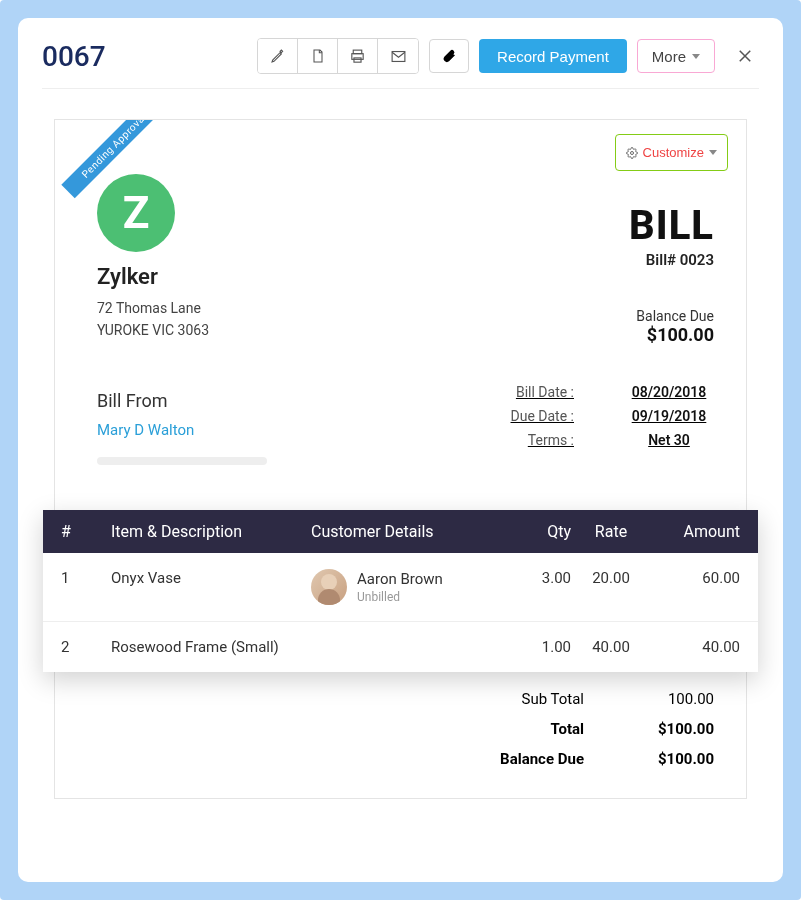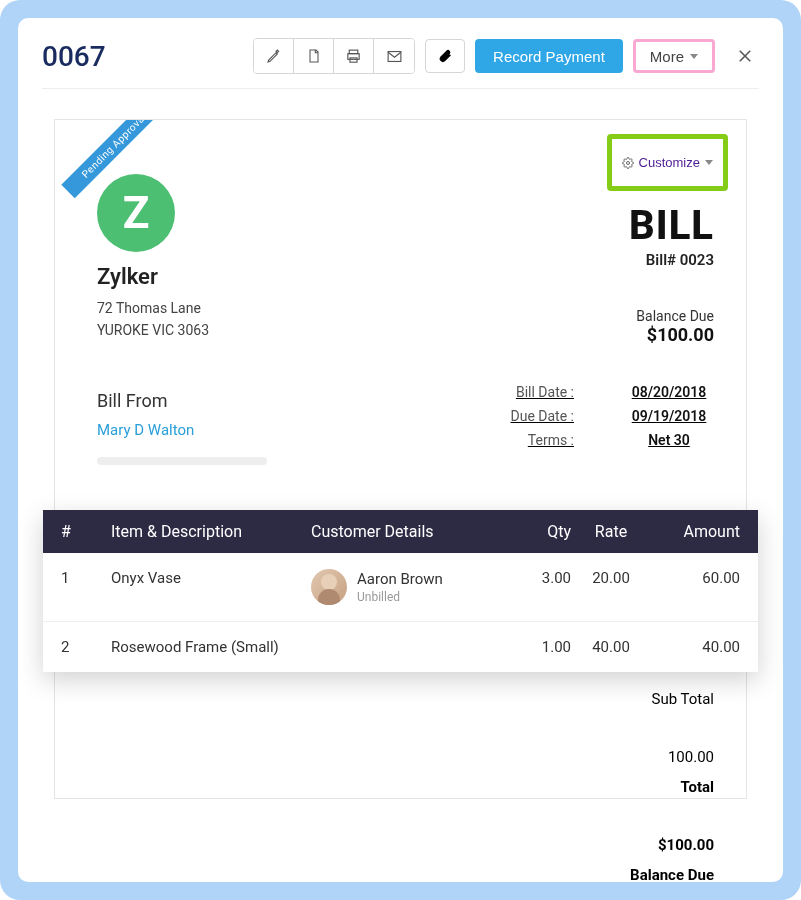--- a/index.html
+++ b/index.html
@@ -7,21 +7,21 @@
     font-family: -apple-system, BlinkMacSystemFont, "Segoe UI", Roboto, Helvetica, Arial, sans-serif;
     background: #fff;
     width: 801px;
     height: 900px;
     overflow: hidden;
   }
   .outer {
     width: 801px;
     height: 900px;
     background: #b0d4f7;
-    border-radius: 20px;
+    border-radius: 4px;
     padding: 18px;
     position: relative;
   }
   .inner {
     width: 100%;
     height: 100%;
     background: #fff;
     border-radius: 10px;
     padding: 20px 24px;
     overflow: hidden;
@@ -75,21 +75,21 @@
     color: #fff;
     border: none;
     border-radius: 4px;
     padding: 0 18px;
     height: 34px;
     font-size: 15px;
     cursor: pointer;
   }
   .more-btn {
     background: #fff;
-    border: 3px solid #f9a8d4;
+    border: 1px solid #f9a8d4;
     border-radius: 4px;
     padding: 0 14px;
     height: 34px;
     font-size: 15px;
     color: #444;
     cursor: pointer;
     display: flex;
     align-items: center;
     gap: 6px;
   }
@@ -134,25 +134,25 @@
     width: 110px;
     height: 110px;
     overflow: hidden;
   }
 
   .customize-btn {
     position: absolute;
     top: 14px;
     right: 18px;
     background: #fff;
-    border: 5px solid #84cc16;
-    border-radius: 4px;
-    padding: 16px 10px;
+    border: 1px solid #84cc16;
+    border-radius: 4px;
+    padding: 10px 10px;
     font-size: 13px;
-    color: #4c1d95;
+    color: #ef4444;
     cursor: pointer;
     display: flex;
     align-items: center;
     gap: 5px;
   }
 
   .vendor-block {
     margin-top: 30px;
     margin-left: 14px;
   }
@@ -313,21 +313,20 @@
     right: 32px;
     top: 570px;
     text-align: right;
     font-size: 15px;
   }
   .totals .row {
     display: flex;
     justify-content: flex-end;
     gap: 40px;
     margin-bottom: 12px;
-    flex-direction: column;
   }
   .totals .k { min-width: 120px; text-align: right; }
   .totals .v { min-width: 90px; text-align: right; }
   .totals .bold { font-weight: 700; }
 
   .skeleton {
     height: 8px;
     background: #eee;
     border-radius: 4px;
     margin-top: 18px;

